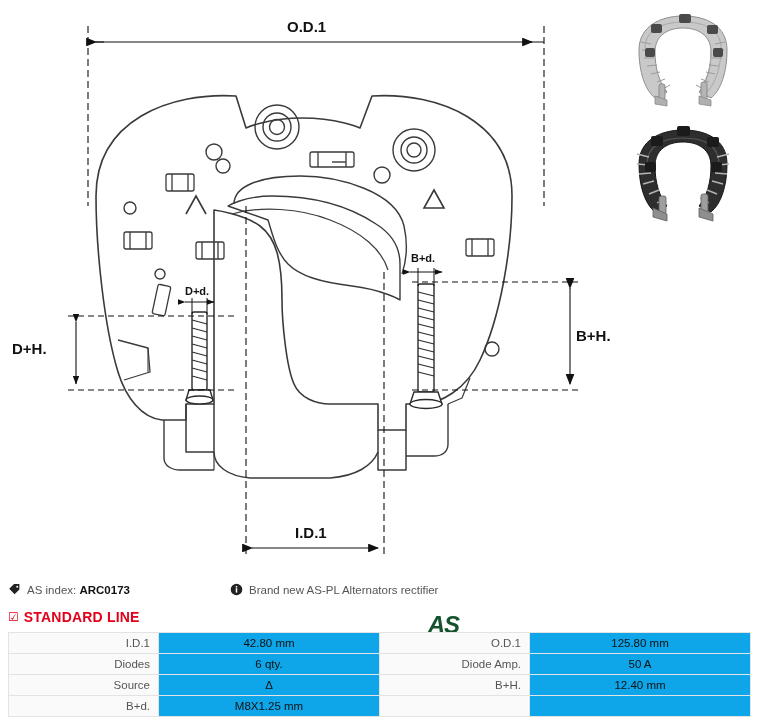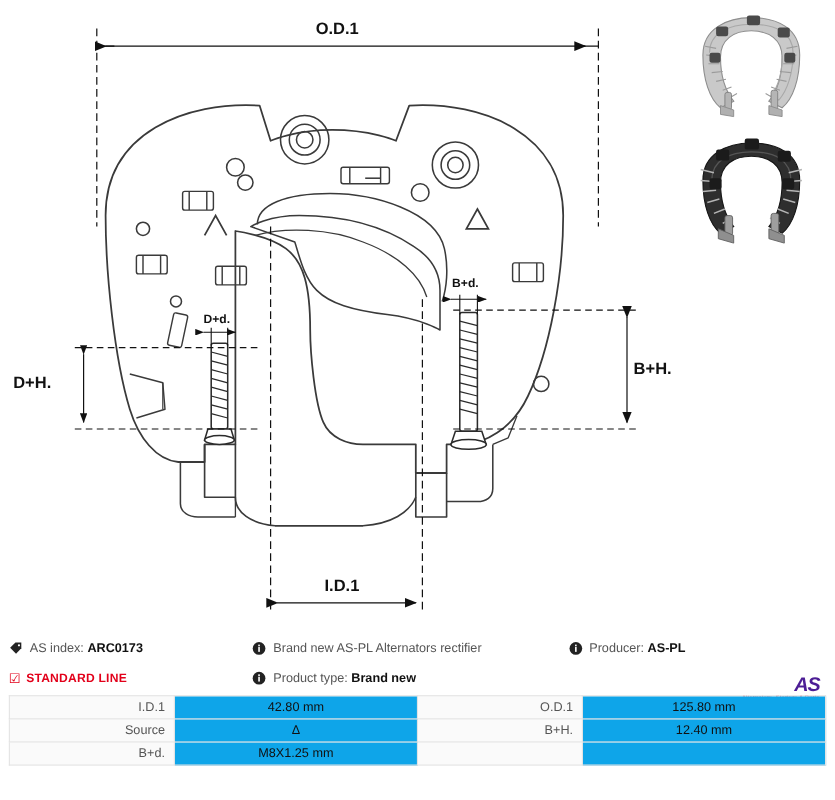--- a/index.html
+++ b/index.html
@@ -62,39 +62,39 @@
     display: inline-block;
     width: 13px; height: 13px;
     margin-right: 6px;
     flex: 0 0 auto;
   }
   .lbl-dim { color: #555; }
   .lbl-strong { font-weight: bold; color: #111; }
   .std-line {
     color: #e2001a;
     font-weight: bold;
-    font-size: 11px;
+    font-size: 14px;
     letter-spacing: .2px;
   }
   .check-ico { color: #e2001a; font-size: 12px; margin-right: 5px; }
 
   
   #aspl-logo {
     position: absolute;
     right: 6px;
     top: -4px;
     text-align: right;
     line-height: 1;
   }
   #aspl-logo .mark {
     font-family: "Liberation Sans", sans-serif;
     font-weight: bold;
     font-style: italic;
-    font-size: 18px;
-    color: #4c1d95;
+    font-size: 24px;
+    color: #14532d;
     letter-spacing: -1px;
   }
   #aspl-logo .tag {
     font-size: 5.2px;
     color: #e2001a;
     letter-spacing: .2px;
     margin-top: 1px;
   }
 
   
@@ -401,72 +401,54 @@
       <span class="info-ico">
         <svg width="13" height="13" viewBox="0 0 16 16">
             <circle cx="8" cy="8" r="7.1" fill="#222"></circle>
             <rect x="7.1" y="6.4" width="1.8" height="5.4" fill="#fff"></rect>
             <rect x="7.1" y="3.7" width="1.8" height="1.9" fill="#fff"></rect>
           </svg>
       </span>
       <span class="lbl-dim">Brand new AS-PL Alternators rectifier</span>
     </div>
 
-    <div class="info-cell c3">
-      <span class="info-ico">
-        <svg width="13" height="13" viewBox="0 0 16 16">
-            <circle cx="8" cy="8" r="7.1" fill="#222"></circle>
-            <rect x="7.1" y="6.4" width="1.8" height="5.4" fill="#fff"></rect>
-            <rect x="7.1" y="3.7" width="1.8" height="1.9" fill="#fff"></rect>
-          </svg>
-      </span>
-      <span class="lbl-dim">Producer:</span>
-      <span>&nbsp;</span>
-      <span class="lbl-strong">AS-PL</span>
-    </div>
 
   </div>
 
   <div class="info-row">
 
     <div class="info-cell c1">
       <span class="check-ico">☑</span>
       <span class="std-line">STANDARD LINE</span>
     </div>
 
-    <div class="info-cell c2">
-      <span class="info-ico">
-        <svg width="13" height="13" viewBox="0 0 16 16">
-            <circle cx="8" cy="8" r="7.1" fill="#222"></circle>
-            <rect x="7.1" y="6.4" width="1.8" height="5.4" fill="#fff"></rect>
-            <rect x="7.1" y="3.7" width="1.8" height="1.9" fill="#fff"></rect>
-          </svg>
-      </span>
-      <span class="lbl-dim">Product type:</span>
-      <span>&nbsp;</span>
-      <span class="lbl-strong">Brand new</span>
-    </div>
 
     <div class="info-cell c3">
       <div id="aspl-logo">
         <div class="mark">AS</div>
         <div class="tag">Alternators, Starters &amp; Parts</div>
       </div>
     </div>
 
   </div>
 </div>
 
 <table id="spec-table">
   <tbody>
     <tr>
       <td class="sp-label">I.D.1</td>
       <td class="sp-value">42.80 mm</td>
       <td class="sp-label">O.D.1</td>
       <td class="sp-value">125.80 mm</td>
+    </tr>
+    <tr>
+      <td class="sp-label">Diodes</td>
+      <td class="sp-value">6 qty.</td>
+      <td class="sp-label">Diode Amp.</td>
+      <td class="sp-value">50 A</td>
     </tr>
     <tr>
       <td class="sp-label">Source</td>
       <td class="sp-value">Δ</td>
       <td class="sp-label">B+H.</td>
       <td class="sp-value">12.40 mm</td>
     </tr>
     <tr>
       <td class="sp-label">B+d.</td>
       <td class="sp-value">M8X1.25 mm</td>

